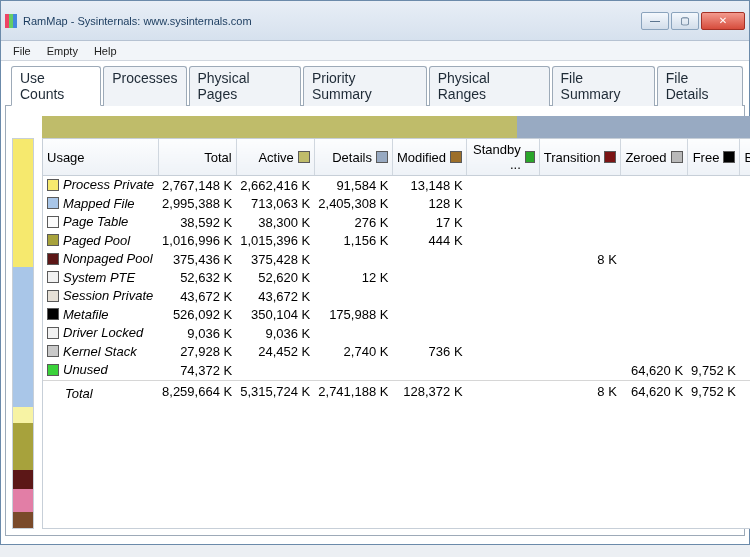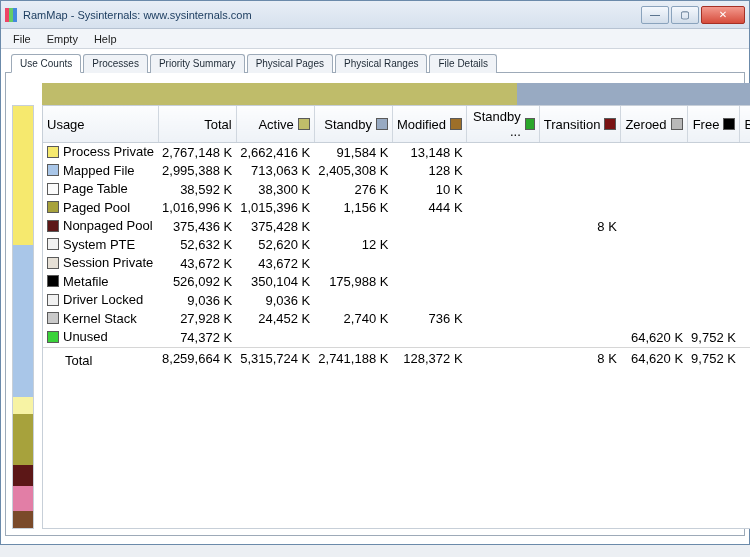--- a/index.html
+++ b/index.html
@@ -15,21 +15,21 @@
   .window {
     width: 750px;
     height: 545px;
     background: #fff;
     border: 1px solid #6b8aaa;
     display: flex;
     flex-direction: column;
   }
   
   .titlebar {
-    height: 28px;
+    height: 40px;
     background: linear-gradient(#e8eef6,#d6e1ee);
     display: flex;
     align-items: center;
     padding: 0 4px;
     border-bottom: 1px solid #b6c2d2;
   }
   .titlebar .appicon {
     width: 14px; height:14px;
     display: inline-flex;
     margin-right:4px;
@@ -67,21 +67,21 @@
   .client { flex:1; background:#fff; padding:4px 4px 8px 4px; display:flex; flex-direction:column; }
   .tabs { display:flex; padding-left:6px; position:relative; top:1px; z-index:2;}
   .tab {
     padding:3px 8px;
     border:1px solid #9daab8;
     border-bottom:none;
     background:#f0f3f7;
     margin-right:2px;
     border-radius:3px 3px 0 0;
     cursor:default;
-    font-size:10px;
+    font-size:14px;
     color:#1e2a36;
   }
   .tab.active { background:#fff; border-bottom:1px solid #fff; }
   .tabpanel {
     flex:1;
     border:1px solid #9daab8;
     background:#fff;
     display:flex;
     padding:6px;
   }
@@ -104,21 +104,21 @@
     font-weight:400;
     text-align:right;
     position:sticky; top:0;
   }
   thead th:first-child { text-align:left; width:130px; }
   thead th .hdrwrap { display:inline-flex; align-items:center; gap:4px; }
   .swatch { width:12px; height:12px; border:1px solid #5a5a5a; display:inline-block; vertical-align:middle; }
   tbody td { padding:1px 4px; text-align:right; white-space:nowrap; }
   tbody td:first-child { text-align:left; }
   tr.total td { border-top:1px solid #d6d6d6; }
-  .rowlabel { display:inline-flex; align-items:center; gap:4px; }
+  .rowlabel { display:inline-flex; align-items:center; gap:4px;font-style:italic; }
 </style>
 </head>
 <body>
 
 <div class="window">
 
   <div class="titlebar">
     <span class="appicon">
         <span class="b1"></span>
         <span class="b2"></span>
@@ -135,23 +135,24 @@
   <div class="menu">
     <span>File</span>
     <span>Empty</span>
     <span>Help</span>
   </div>
 
   <div class="client">
     <div class="tabs">
       <div class="tab active">Use Counts</div>
       <div class="tab">Processes</div>
+      <div class="tab">Physical Pages</div>
       <div class="tab">Priority Summary</div>
-      <div class="tab">Physical Pages</div>
       <div class="tab">Physical Ranges</div>
+      <div class="tab">File Summary</div>
       <div class="tab">File Details</div>
     </div>
     <div class="tabpanel">
       <div class="body">
         <div class="topspace">
           <div class="topbar" id="topbar">
               <div style="background: rgb(191, 188, 106); flex: 64 1 0%;"></div>
               <div style="background: rgb(152, 170, 194); flex: 33 1 0%;"></div>
               <div style="background: rgb(157, 111, 41); flex: 1.5 1 0%;"></div>
               <div style="background: rgb(58, 210, 58); flex: 1.5 1 0%;"></div>
@@ -171,21 +172,21 @@
             <table>
               <thead>
                 <tr>
                   <th><span>Usage</span></th>
                   <th><span>Total</span></th>
                   <th><span class="hdrwrap">
                         <span>Active</span>
                         <span class="swatch" style="background:#bfbc6a"></span>
                       </span></th>
                   <th><span class="hdrwrap">
-                        <span>Standby</span>
+                        <span>Details</span>
                         <span class="swatch" style="background:#98aac2"></span>
                       </span></th>
                   <th><span class="hdrwrap">
                         <span>Modified</span>
                         <span class="swatch" style="background:#9d6f29"></span>
                       </span></th>
                   <th><span class="hdrwrap">
                         <span>Standby ...</span>
                         <span class="swatch" style="background:#2aa62a"></span>
                       </span></th>
@@ -239,21 +240,21 @@
                     <td></td>
                   </tr>
                   <tr>
                     <td><span class="rowlabel">
                         <span class="swatch" style="background: rgb(251, 251, 251);"></span>
                         <span>Page Table</span>
                       </span></td>
                     <td>38,592 K</td>
                     <td>38,300 K</td>
                     <td>276 K</td>
-                    <td>10 K</td>
+                    <td>17 K</td>
                     <td></td>
                     <td></td>
                     <td></td>
                     <td></td>
                     <td></td>
                   </tr>
                   <tr>
                     <td><span class="rowlabel">
                         <span class="swatch" style="background: rgb(167, 162, 60);"></span>
                         <span>Paged Pool</span>

